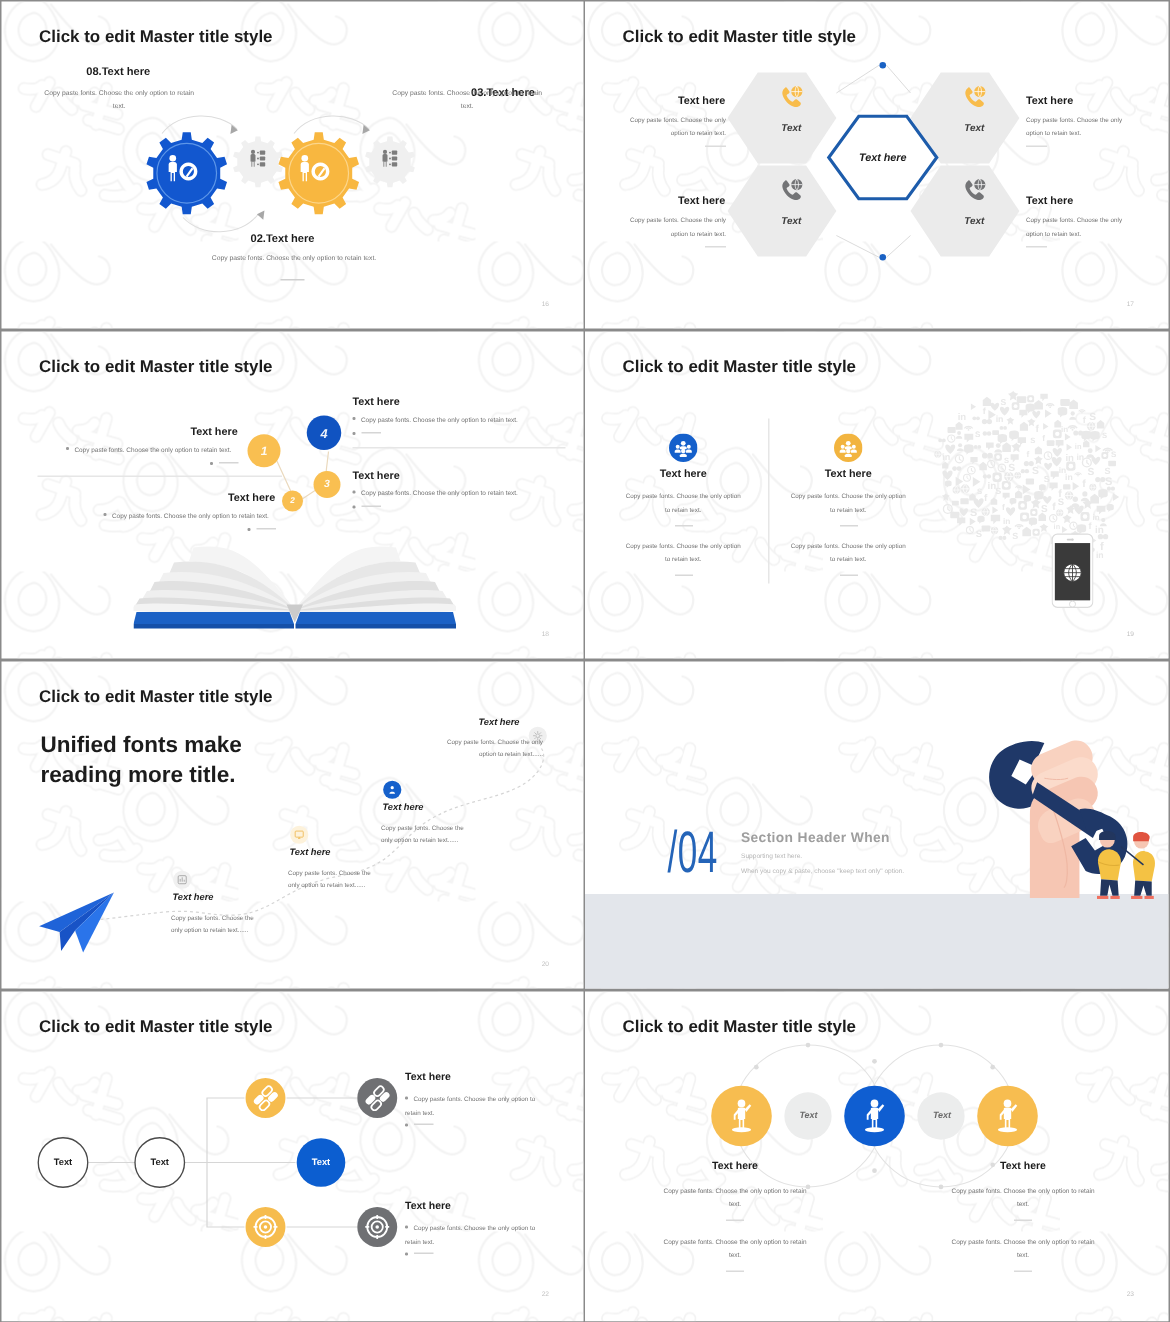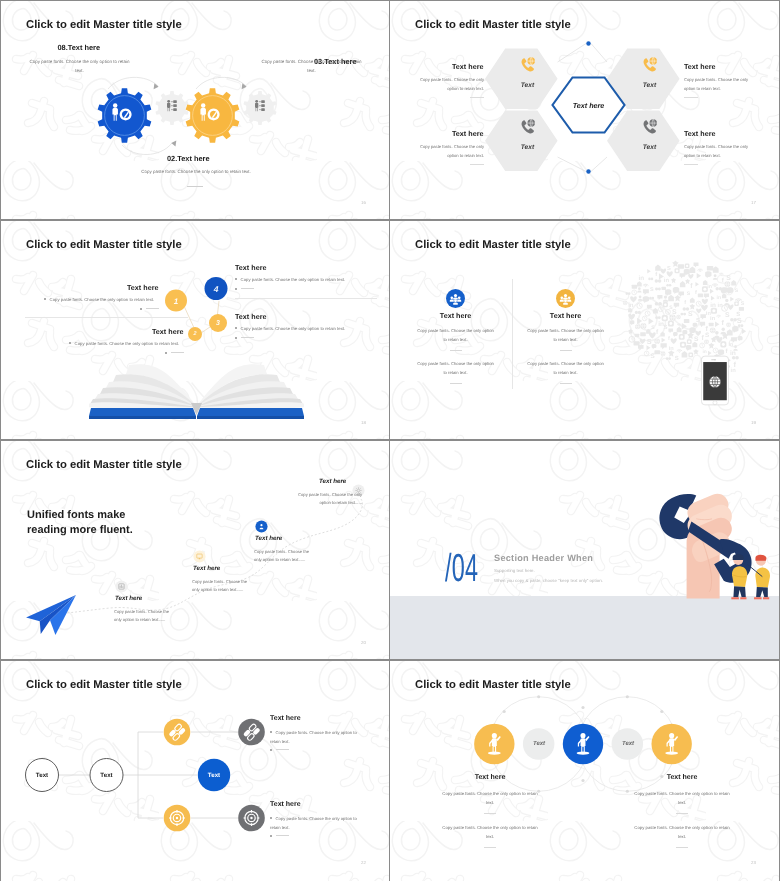--- a/index.html
+++ b/index.html
@@ -96,21 +96,21 @@
   .s4d1 { left:65.5px; top:129px; }
   .s4b1b { left:65.5px; top:138px; }
   .s4d2 { left:65.5px; top:162px; }
   .s4h2 { left:175.5px; top:90px; }
   .s4b2 { left:175.5px; top:105px; }
   .s4d3 { left:175.5px; top:129px; }
   .s4b2b { left:175.5px; top:138px; }
   .s4d4 { left:175.5px; top:162px; }
   .s4phone { position:absolute; left:311px; top:132px; width:28px; height:55px; }
   
-  .s5sub { position:absolute; left:26px; top:67px; font-size:11px; font-weight:bold; color:#1c1c1c; line-height:1.35; }
+  .s5sub { position:absolute; left:26px; top:46px; font-size:15px; font-weight:bold; color:#1c1c1c; line-height:1.35; }
   .s5path { position:absolute; left:12px; top:22px; width:370px; height:180px; }
   .s5plane { position:absolute; left:24px; top:152px; width:53px; height:43px; }
   .s5n { position:absolute; width:13px; height:13px; }
   .s5n1 { left:114px; top:139px; }
   .s5n2 { left:192px; top:109px; }
   .s5n3 { left:254px; top:79px; }
   .s5n4 { left:351px; top:43px; }
   .s5h { position:absolute; font-size:6.2px; font-weight:bold; font-style:italic; color:#1c1c1c; white-space:nowrap; }
   .s5b { position:absolute; font-size:4.2px; color:#717171; line-height:1.95; }
   .s5h1 { left:114px; top:154px; }
@@ -1299,21 +1299,21 @@
   <div class="pg">19</div>
  </div>
 </div>
 
 <div class="cell c0 r2">
  <div class="slide s5">
   <svg class="wm" viewBox="0 0 388 218" preserveAspectRatio="none">
           <rect width="388" height="218" fill="url(#wmpat)"></rect>
         </svg>
   <div class="title">Click to edit Master title style</div>
-  <div class="s5sub"><span>Unified fonts make</span><br><span>reading more fluent.</span></div>
+  <div class="s5sub"><span>Unified fonts make</span><br><span>reading more title.</span></div>
 
   <svg class="s5path" viewBox="0 0 370 180">
     <path d="M30 152 C60 150 76 147 97 145 C118 143 128 148 144 147 C162 146 172 136 190 128 C208 120 218 122 234 115 C252 107 258 92 276 82 C296 71 316 70 332 62 C348 54 352 42 348 36" fill="none" stroke="#d5d5d5" stroke-width="0.8" stroke-dasharray="2 2"></path>
   </svg>
 
   <svg class="s5plane" viewBox="0 0 54 44">
     <path d="M52 2 L1 25 L15 29 Z" fill="#1f63d8"></path>
     <path d="M52 2 L15 29 L16 42 L25.5 28 Z" fill="#1853c6"></path>
     <path d="M52 2 L25.5 28 L31 43 Z" fill="#2a74ea"></path>
   </svg>

